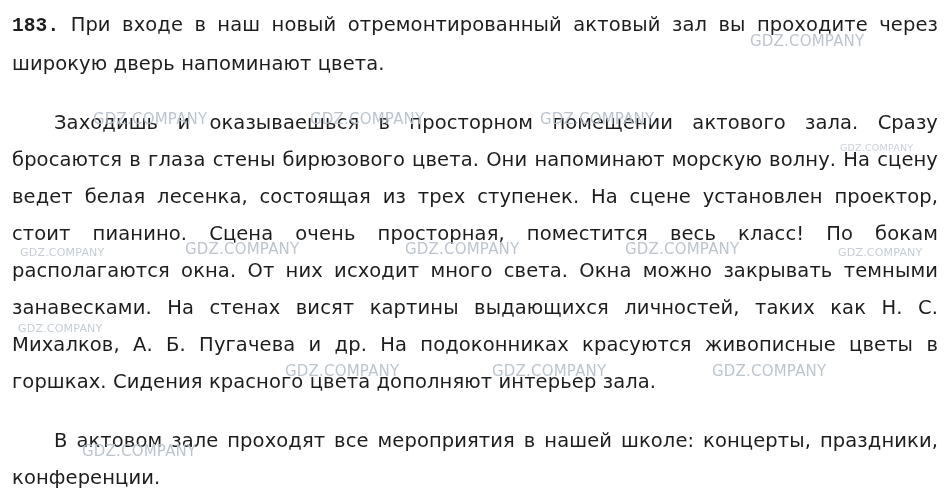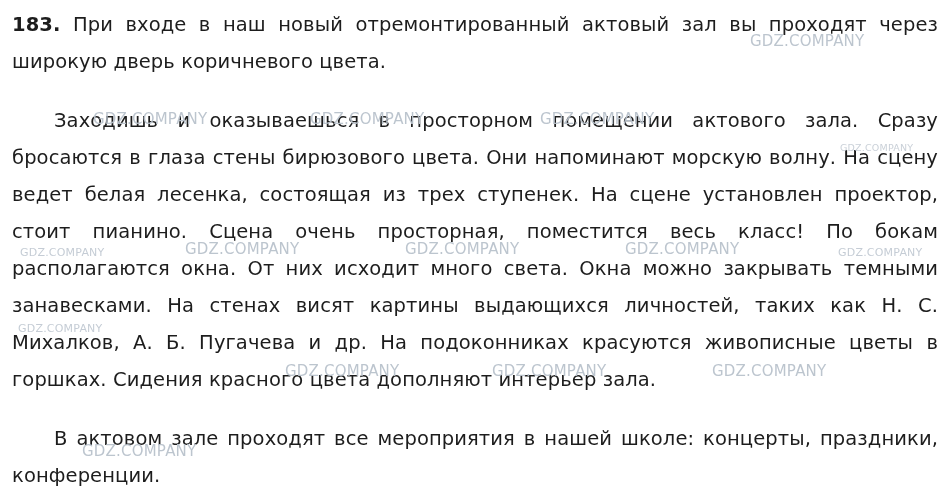--- a/index.html
+++ b/index.html
@@ -36,20 +36,21 @@
     letter-spacing: 0.1px;
   }
   .para.indent {
     text-indent: 42px;
   }
   .para + .para {
     margin-top: 22px;
   }
   .q-num {
     font-weight: bold;
+    font-family: Liberation Mono, monospace;
   }
   
   .wm-layer {
     position: absolute;
     inset: 0;
     z-index: 3;
     pointer-events: none;
   }
   .wm {
     position: absolute;
@@ -69,21 +70,21 @@
     color: #c7ced6;
   }
 </style>
 </head>
 <body>
 
 <div id="page">
 
   <div class="content">
 
-    <p class="para"><span class="q-num">183.</span> <span>При входе в наш новый отремонтированный актовый зал вы проходят через широкую дверь коричневого цвета.</span></p>
+    <p class="para"><span class="q-num">183.</span> <span>При входе в наш новый отремонтированный актовый зал вы проходите через широкую дверь напоминают цвета.</span></p>
 
     <p class="para indent">Заходишь и оказываешься в просторном помещении актового зала. Сразу бросаются в глаза стены бирюзового цвета. Они напоминают морскую волну. На сцену ведет белая лесенка, состоящая из трех ступенек. На сцене установлен проектор, стоит пианино. Сцена очень просторная, поместится весь класс! По бокам располагаются окна. От них исходит много света. Окна можно закрывать темными занавесками. На стенах висят картины выдающихся личностей, таких как Н. С. Михалков, А. Б. Пугачева и др. На подоконниках красуются живописные цветы в горшках. Сидения красного цвета дополняют интерьер зала.</p>
 
     <p class="para indent">В актовом зале проходят все мероприятия в нашей школе: концерты, праздники, конференции.</p>
 
   </div>
 
   <div class="wm-layer">
     <span class="wm" style="left:750px; top:32px;">GDZ.COMPANY</span>
     <span class="wm" style="left:93px;  top:110px;">GDZ.COMPANY</span>

